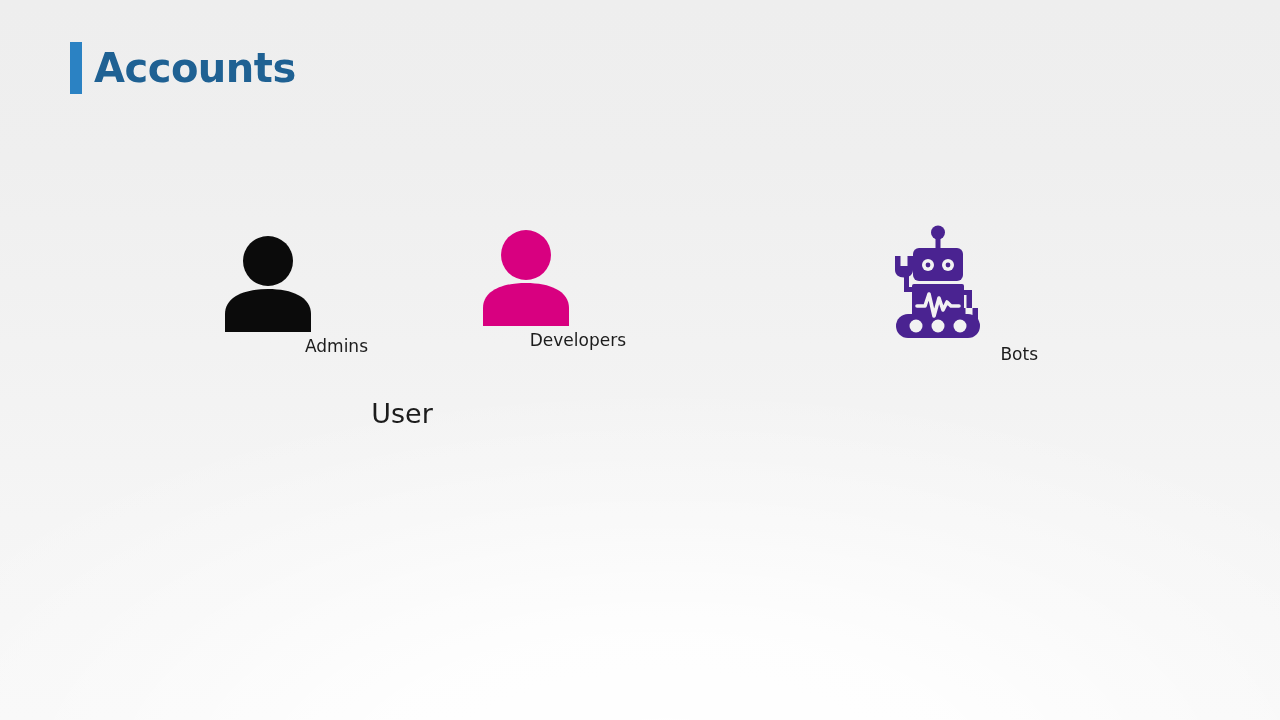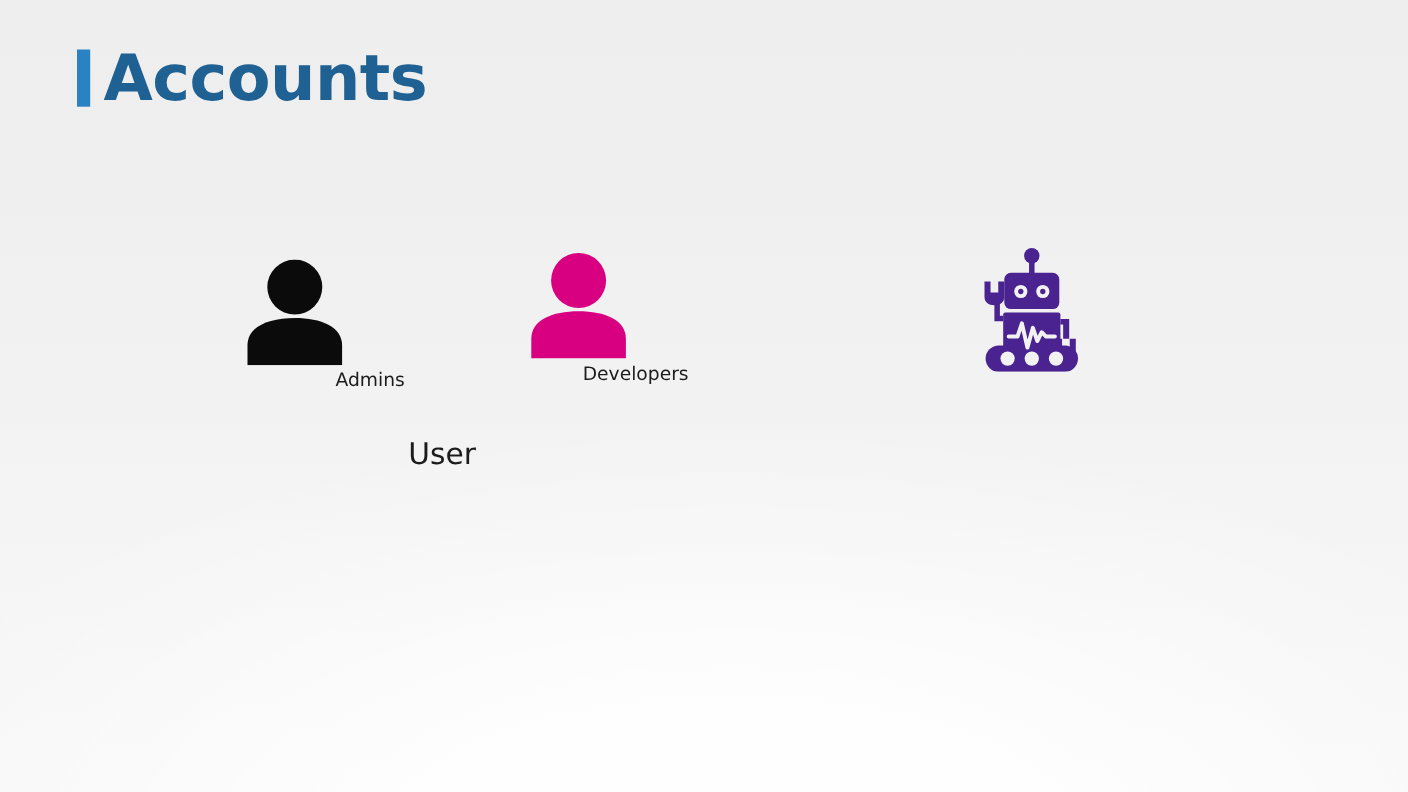--- a/index.html
+++ b/index.html
@@ -33,21 +33,21 @@
     align-items: center;
   }
   .title-bar {
     width: 12px;
     height: 52px;
     background: #2b82c3;
     margin-right: 12px;
     flex: none;
   }
   .title-text {
-    font-size: 58px;
+    font-size: 40px;
     line-height: 1;
     font-weight: 600;
     color: #1f6193;
     letter-spacing: -0.5px;
     white-space: nowrap;
   }
 
   
   .group {
     position: absolute;
@@ -139,20 +139,21 @@
       <circle cx="60" cy="41" r="6" fill="#f2f2f2"></circle>
       <circle cx="40" cy="41" r="2.4" fill="#4a2391"></circle>
       <circle cx="60" cy="41" r="2.4" fill="#4a2391"></circle>
 
       <polyline points="29,82 37,82 41,70 46,92 51,74 55,86 59,78 63,82 71,82" fill="none" stroke="#f2f2f2" stroke-width="3.6" stroke-linejoin="round" stroke-linecap="round"></polyline>
 
       <circle cx="28" cy="102" r="6.5" fill="#f2f2f2"></circle>
       <circle cx="50" cy="102" r="6.5" fill="#f2f2f2"></circle>
       <circle cx="72" cy="102" r="6.5" fill="#f2f2f2"></circle>
     </svg>
+    <div class="item-label">Bots</div>
   </div>
 
   <div class="group" id="grp-user-label">
     <div class="group-label">User</div>
   </div>
 
 
 </div>
 
 </body></html>

